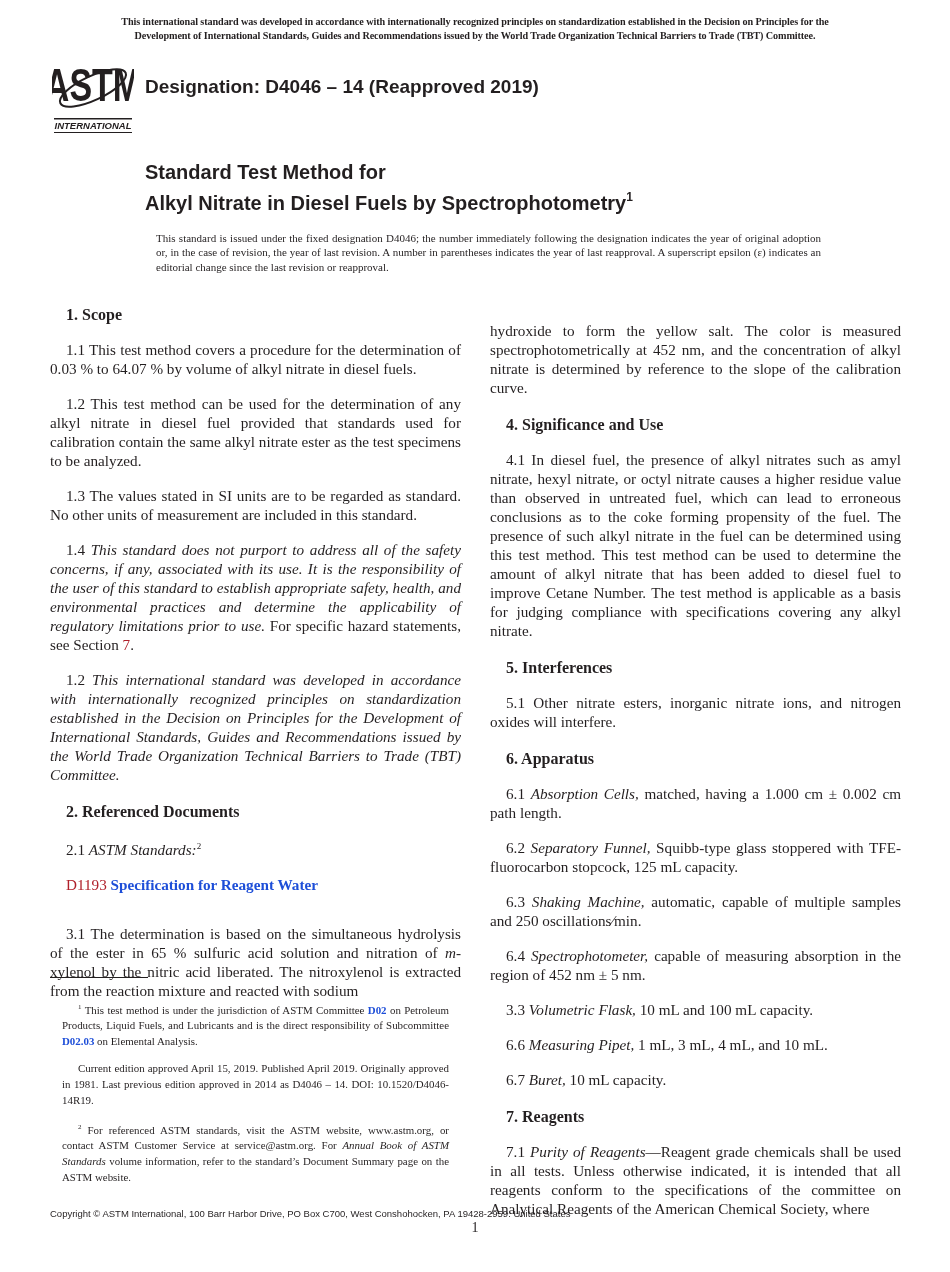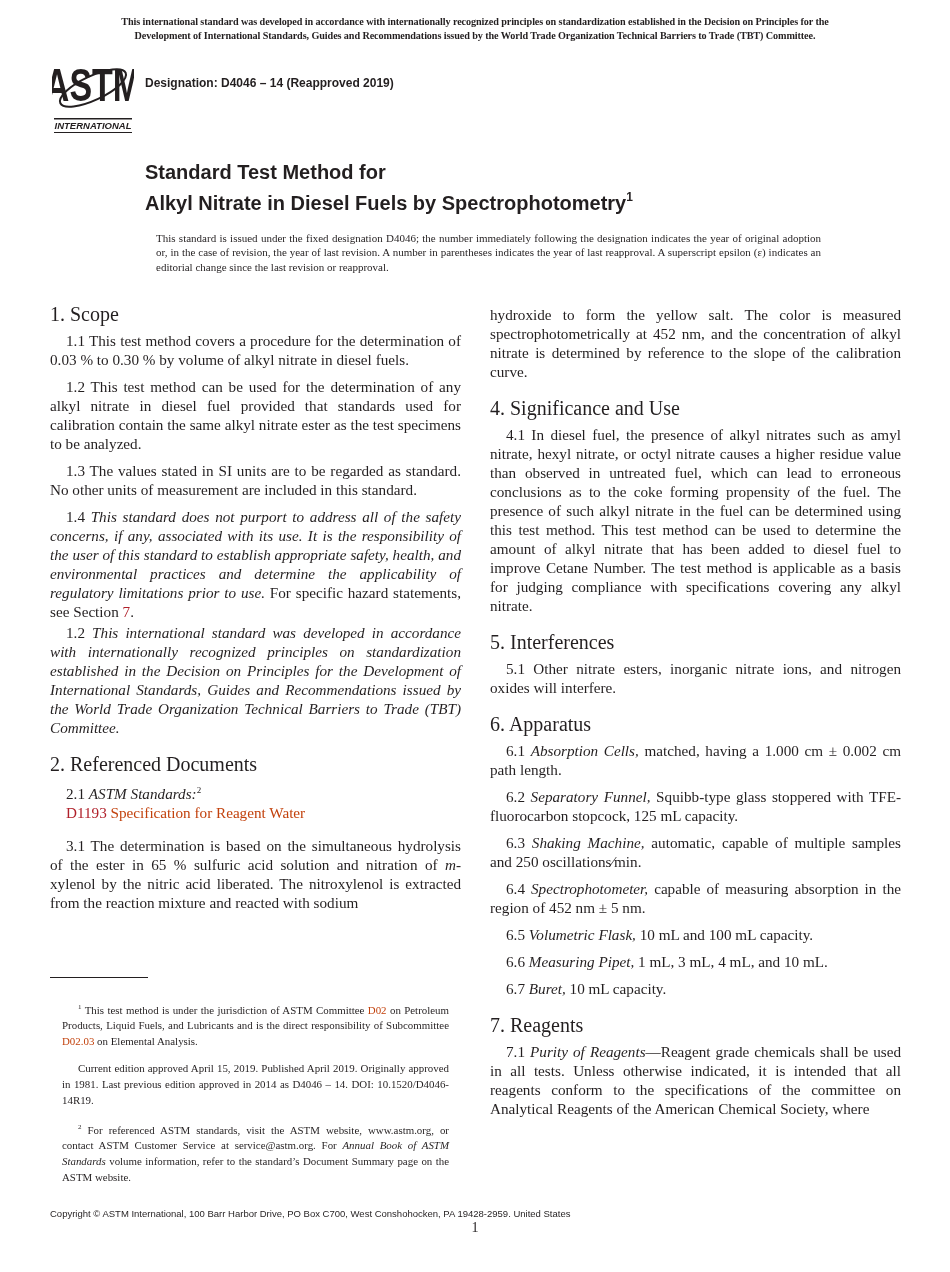--- a/index.html
+++ b/index.html
@@ -6,41 +6,41 @@
   body { width: 950px; height: 1272px; position: relative; overflow: hidden; color: #231f20; }
 
   .top-notice {
     position: absolute; left: 40px; top: 15px; width: 870px;
     text-align: center; font-family: "Liberation Serif", serif; font-weight: bold;
     font-size: 10.2px; line-height: 14px; letter-spacing: -0.1px;
   }
   .logo { position: absolute; left: 52px; top: 55px; width: 82px; height: 80px; }
   .designation {
     position: absolute; left: 145px; top: 76px;
-    font-family: "Liberation Sans", sans-serif; font-weight: bold; font-size: 12px;
+    font-family: "Liberation Sans", sans-serif; font-weight: bold; font-size: 19px;
   }
   .title {
     position: absolute; left: 145px; top: 160px;
     font-family: "Liberation Sans", sans-serif; font-weight: bold; font-size: 20px; line-height: 25px;
   }
   .title sup { font-size: 12px; vertical-align: 9px; }
   .issuance {
     position: absolute; left: 156px; top: 231px; width: 665px;
     font-family: "Liberation Serif", serif; font-size: 11px; line-height: 14.3px; text-align: justify;
   }
 
   .col { position: absolute; top: 305px; width: 411px; font-family: "Liberation Serif", serif; font-size: 15.2px; line-height: 19px; }
   .col-left { left: 50px; }
   .col-right { left: 490px; }
-  .col p { margin: 0 0 8px 0; text-align: justify; text-indent: 16px; }
+  .col p { margin: 16px 0 8px 0; text-align: justify; text-indent: 16px; }
   .col p.noind { text-indent: 0; }
-  .col h2 { margin: 0 0 7px 0; font-size: 20px; font-weight: normal; line-height: 19px; }
+  .col h2 { margin: 0 0 7px 16px; font-size: 16px; font-weight: bold; line-height: 19px; }
   .col .gap { height: 10px; }
   .red { color: #b0202a; }
-  .blue { color: #c2410c; }
+  .blue { color: #1d4ed8; font-weight: bold; }
   i { font-style: italic; }
 
   .fn-rule { position: absolute; left: 50px; top: 977px; width: 98px; height: 1px; background: #231f20; }
   .footnotes {
     position: absolute; left: 50px; top: 988px; width: 411px;
     font-family: "Liberation Serif", serif; font-size: 10.9px; line-height: 15.6px;
   }
   .footnotes p { margin: 12px; text-align: justify; text-indent: 16px; }
   .footnotes sup { font-size: 7px; }
 
@@ -75,21 +75,21 @@
 
 <div class="title">
   <div>Standard Test Method for</div>
   <div><span>Alkyl Nitrate in Diesel Fuels by Spectrophotometry</span><sup>1</sup></div>
 </div>
 
 <div class="issuance">This standard is issued under the fixed designation D4046; the number immediately following the designation indicates the year of original adoption or, in the case of revision, the year of last revision. A number in parentheses indicates the year of last reapproval. A superscript epsilon (ε) indicates an editorial change since the last revision or reapproval.</div>
 
 <div class="col col-left">
   <h2>1.  Scope</h2>
-  <p>1.1  This test method covers a procedure for the determination of 0.03 % to 0.30 % by volume of alkyl nitrate in diesel fuels.</p>
+  <p>1.1  This test method covers a procedure for the determination of 0.03 % to 64.07 % by volume of alkyl nitrate in diesel fuels.</p>
   <p>1.2  This test method can be used for the determination of any alkyl nitrate in diesel fuel provided that standards used for calibration contain the same alkyl nitrate ester as the test specimens to be analyzed.</p>
   <p>1.3  The values stated in SI units are to be regarded as standard. No other units of measurement are included in this standard.</p>
   <p style="margin-bottom:2px"><span>1.4 </span><i>This standard does not purport to address all of the safety concerns, if any, associated with its use. It is the responsibility of the user of this standard to establish appropriate safety, health, and environmental practices and determine the applicability of regulatory limitations prior to use.</i><span> For specific hazard statements, see Section </span><span class="red">7</span><span>.</span></p>
   <p><span>1.2 </span><i>This international standard was developed in accordance with internationally recognized principles on standardization established in the Decision on Principles for the Development of International Standards, Guides and Recommendations issued by the World Trade Organization Technical Barriers to Trade (TBT) Committee.</i></p>
   <div class="gap"></div>
 
   <h2>2.  Referenced Documents</h2>
   <p style="margin-bottom:0"><span>2.1 </span><i>ASTM Standards:</i><sup style="font-size:9px">2</sup></p>
   <p><span class="red">D1193</span> <span class="blue">Specification for Reagent Water</span></p>
   <div class="gap" style="height:6px"></div>
@@ -114,21 +114,21 @@
 
   <h2>5.  Interferences</h2>
   <p>5.1  Other nitrate esters, inorganic nitrate ions, and nitrogen oxides will interfere.</p>
   <div class="gap"></div>
 
   <h2>6.  Apparatus</h2>
   <p><span>6.1 </span><i>Absorption Cells,</i><span> matched, having a 1.000 cm ± 0.002 cm path length.</span></p>
   <p><span>6.2 </span><i>Separatory Funnel,</i><span> Squibb-type glass stoppered with TFE-fluorocarbon stopcock, 125 mL capacity.</span></p>
   <p><span>6.3 </span><i>Shaking Machine,</i><span> automatic, capable of multiple samples and 250 oscillations⁄min.</span></p>
   <p><span>6.4 </span><i>Spectrophotometer,</i><span> capable of measuring absorption in the region of 452 nm ± 5 nm.</span></p>
-  <p><span>6.5 </span><i>Volumetric Flask,</i><span> 10 mL and 100 mL capacity.</span></p>
+  <p><span>3.3 </span><i>Volumetric Flask,</i><span> 10 mL and 100 mL capacity.</span></p>
   <p><span>6.6 </span><i>Measuring Pipet,</i><span> 1 mL, 3 mL, 4 mL, and 10 mL.</span></p>
   <p><span>6.7 </span><i>Buret,</i><span> 10 mL capacity.</span></p>
   <div class="gap"></div>
 
   <h2>7.  Reagents</h2>
   <p><span>7.1 </span><i>Purity of Reagents</i><span>—Reagent grade chemicals shall be used in all tests. Unless otherwise indicated, it is intended that all reagents conform to the specifications of the committee on Analytical Reagents of the American Chemical Society, where</span></p>
 </div>
 
 <div class="copyright">Copyright © ASTM International, 100 Barr Harbor Drive, PO Box C700, West Conshohocken, PA 19428-2959. United States</div>
 <div class="page-num">1</div>

